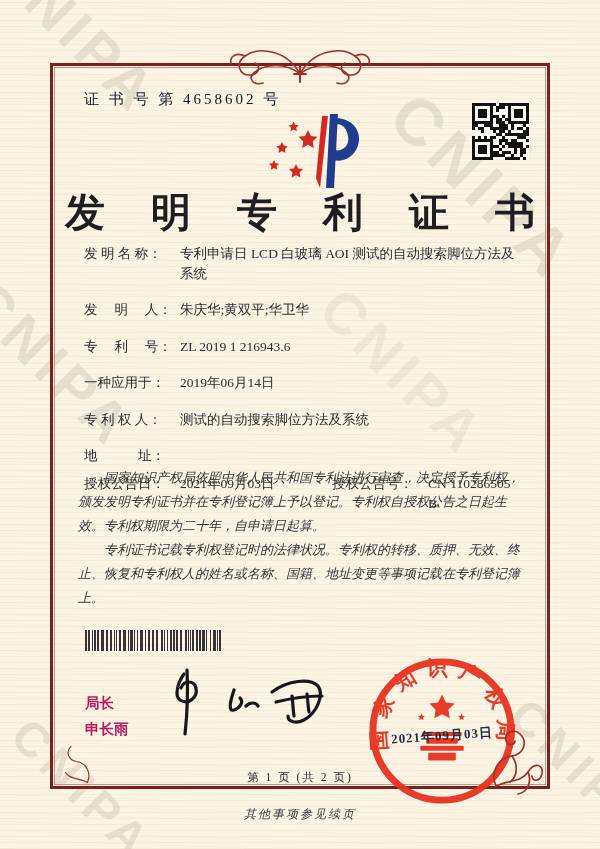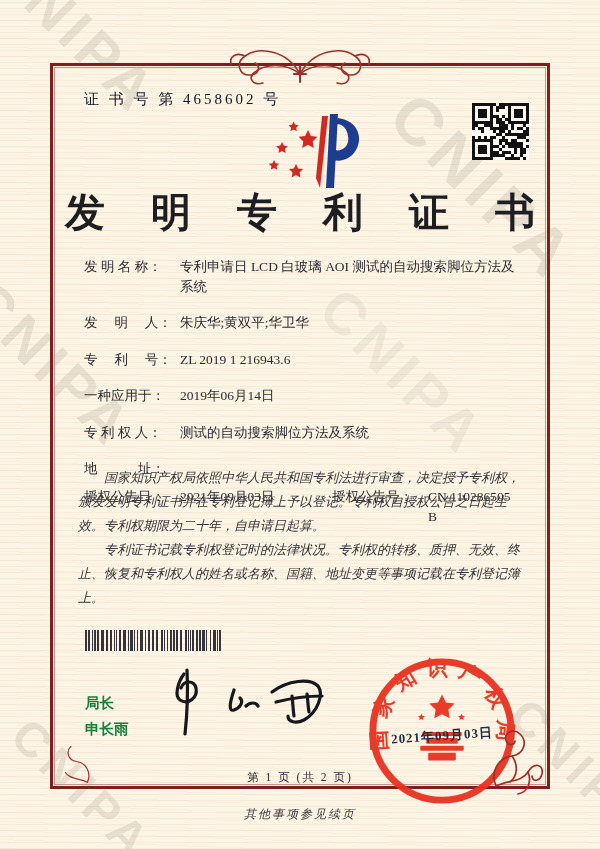--- a/index.html
+++ b/index.html
@@ -49,37 +49,37 @@
   .logo{position:absolute;left:252px;top:112px;width:110px;height:78px;}
   .title{
     position:absolute;left:0;right:0;top:185px;text-align:center;
     font-size:40px;font-weight:bold;color:#1d1d22;letter-spacing:18px;text-indent:18px;
   }
 
   .fields{position:absolute;left:84px;top:244px;width:436px;font-size:13.5px;color:#2b2b33;}
   .frow{display:flex;margin-bottom:15px;line-height:1.45;}
   .frow .lbl{flex:0 0 96px;white-space:nowrap;}
   .frow .val{flex:1;}
-  .frow.tall{margin-bottom:17px;margin-top:13px;}
+  .frow.tall{margin-bottom:17px;}
   .frow-double{display:flex;margin-bottom:16px;}
   .frow-double .half{display:flex;line-height:1.45;}
   .frow-double .half .lbl{flex:0 0 96px;white-space:nowrap;}
 
   .legal{
     position:absolute;left:78px;top:466px;width:444px;
     font-size:13px;color:#33333a;font-style:italic;line-height:1.85;
   }
   .legal p{margin:0;text-indent:2em;}
 
   .barcode{
     position:absolute;left:85px;top:630px;height:21px;display:flex;align-items:stretch;
   }
   .barcode .b{background:#34343a;}
 
-  .sig-block{position:absolute;left:85px;top:690px;font-size:14.5px;color:#15803d;font-weight:bold;line-height:1.8;}
+  .sig-block{position:absolute;left:85px;top:690px;font-size:14.5px;color:#be185d;font-weight:bold;line-height:1.8;}
   .signature{position:absolute;left:150px;top:668px;}
 
   .seal{position:absolute;left:366px;top:655px;width:152px;height:152px;opacity:.95;}
   .seal-date{
     position:absolute;left:362px;top:727px;width:160px;text-align:center;
     font-size:13px;font-weight:bold;color:#232c3f;transform:rotate(-4deg);
     letter-spacing:1px;z-index:4;
   }
 
   .page-num{

